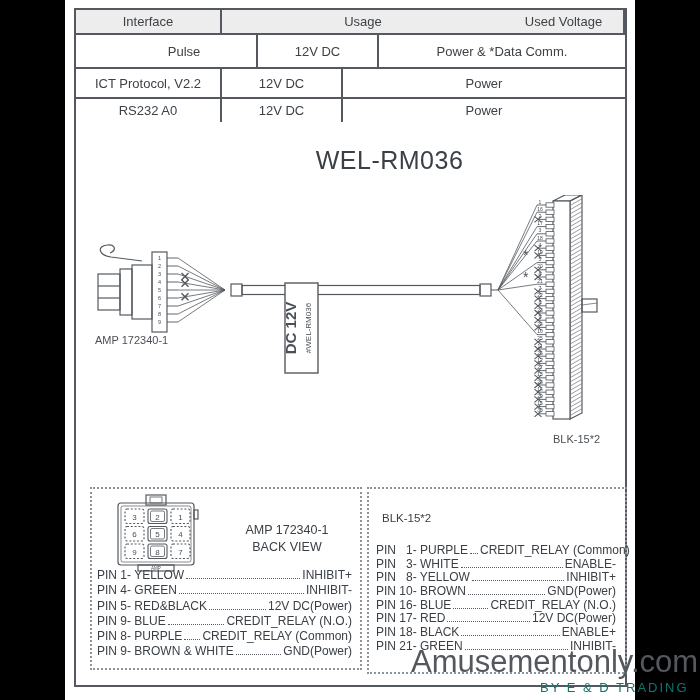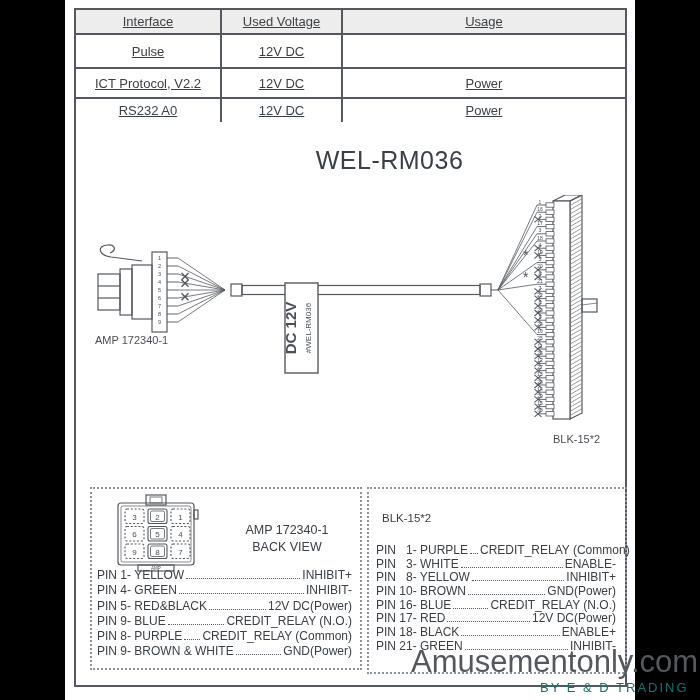--- a/index.html
+++ b/index.html
@@ -5,21 +5,21 @@
   :root{
     --bd:#54595f; --txt:#3a4046; --hdr:#ededee; --dash:#8d939a;
   }
   html,body{margin:0;padding:0;background:#000;}
   .page{position:relative;width:700px;height:700px;background:#000;overflow:hidden;
         font-family:"Liberation Sans",sans-serif;color:var(--txt);}
   .paper{position:absolute;left:65px;top:0;width:570px;height:700px;background:#ffffff;}
   .frame{position:absolute;left:74px;top:8px;width:549px;height:675px;border:2px solid var(--bd);background:transparent;}
   
   .itable{position:absolute;left:0;top:0;width:549px;}
-  .trow{display:flex;text-decoration:underline;}
+  .trow{display:flex;}
   .trow + .trow{border-top:2px solid var(--bd);}
   .tcell{display:flex;align-items:center;justify-content:center;font-size:13px;color:#3d4247;}
   .tcell.c0{width:144px;border-right:2px solid var(--bd);}
   .tcell.c1{width:119px;border-right:2px solid var(--bd);}
   .tcell.c2{flex:1;}
   .trow.hd .tcell{background:var(--hdr);height:23px;}
   .title{position:absolute;left:74px;top:146px;width:553px;text-align:center;
          font-size:25px;letter-spacing:.5px;color:#3b4046;padding-left:39px;}
   svg text{font-family:"Liberation Sans",sans-serif;fill:#4a4f55;}
   .dbox{position:absolute;border:2px dotted var(--dash);background:transparent;}
@@ -44,26 +44,27 @@
 </head>
 <body>
 
 <div class="page">
   <div class="paper"></div>
 
   <div class="frame">
     <div class="itable">
         <div class="trow hd">
           <div class="tcell c0" style="height: 23px;">Interface</div>
+          <div class="tcell c2" style="height: 23px;">Usage</div>
           <div class="tcell c1" style="height: 23px;">Used Voltage</div>
-          <div class="tcell c2" style="height: 23px;">Usage</div>
         </div>
         <div class="trow">
-          <div class="tcell c0" style="height: 32px;">Pulse</div>
+          <div class="tcell c0" style="height: 32px; margin-left: 36px;">Pulse</div>
           <div class="tcell c1" style="height: 32px;">12V DC</div>
+          <div class="tcell c2" style="height: 32px;">Power &amp; *Data Comm.</div>
         </div>
         <div class="trow">
           <div class="tcell c0" style="height: 28px;">ICT Protocol, V2.2</div>
           <div class="tcell c1" style="height: 28px;">12V DC</div>
           <div class="tcell c2" style="height: 28px;">Power</div>
         </div>
         <div class="trow">
           <div class="tcell c0" style="height: 23px;">RS232 A0</div>
           <div class="tcell c1" style="height: 23px;">12V DC</div>
           <div class="tcell c2" style="height: 23px;">Power</div>

